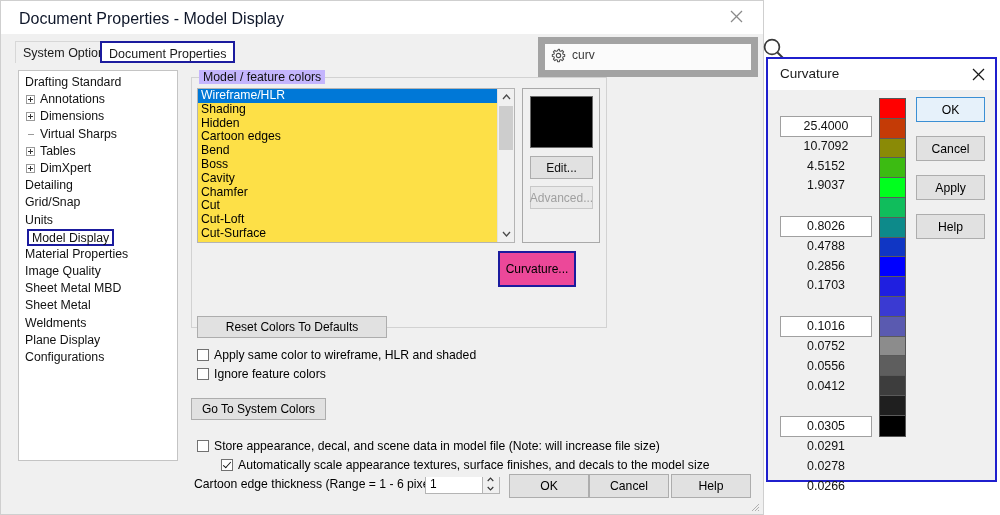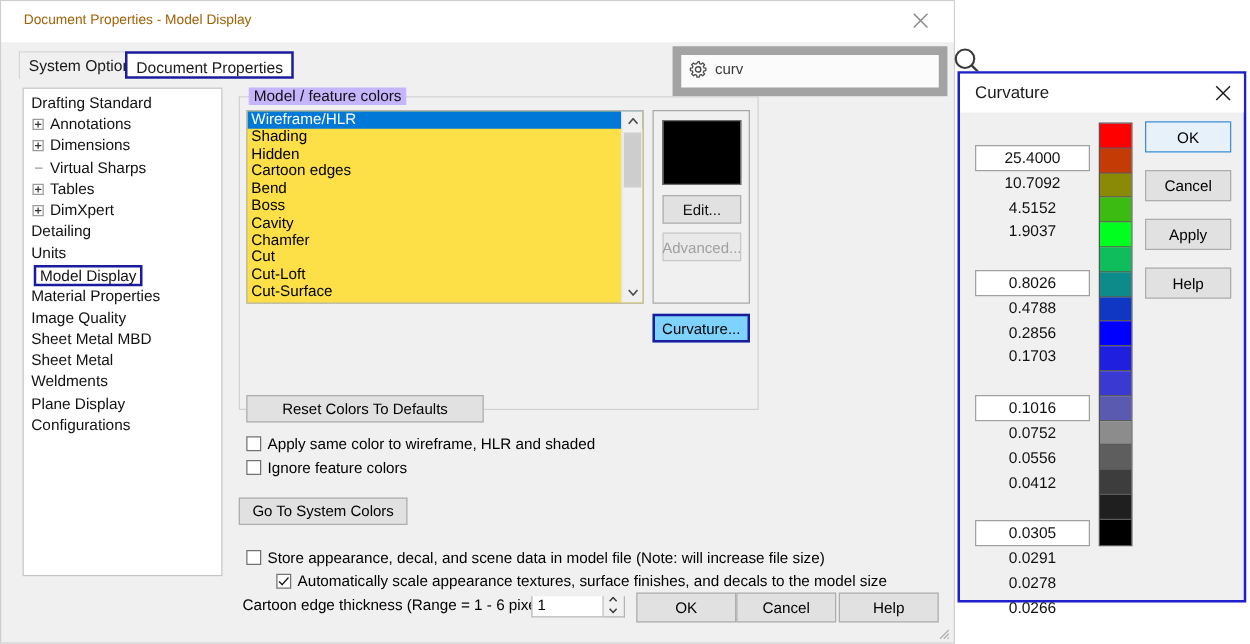--- a/index.html
+++ b/index.html
@@ -29,22 +29,22 @@
   }
   #titlebar {
     position: absolute;
     left: 0; top: 0; right: 0;
     height: 33px;
     background: #ffffff;
   }
   #window-title {
     position: absolute;
     left: 18px; top: 9px;
-    font-size: 11px;
-    color: #a16207;
+    font-size: 16px;
+    color: #0f172a;
     white-space: nowrap;
   }
   #close-btn {
     position: absolute;
     right: 4px; top: 0;
     width: 45px; height: 30px;
     display: flex; align-items: center; justify-content: center;
     cursor: default;
   }
   #close-btn svg { display:block; }
@@ -257,23 +257,23 @@
     font-size: 12px;
     display: flex; align-items: center; justify-content: center;
     color: #111;
     cursor: default;
   }
   #btn-edit { top: 67px; }
   #btn-advanced { top: 97px; color: #a0a0a0; background: #e9e9e9; border-color: #c8c8c8; }
 
   #btn-curvature {
     position: absolute;
-    left: 521px; top: 186px;
-    width: 78px; height: 23px;
-    background: #7dd3fc;
+    left: 497px; top: 186px;
+    width: 78px; height: 36px;
+    background: #ec4899;
     border: 2px solid #1b1b9e;
     box-sizing: border-box;
     font-size: 12px;
     display: flex; align-items: center; justify-content: center;
     cursor: default;
   }
 
   #btn-reset {
     position: absolute;
     left: 196px; top: 251px;
@@ -508,20 +508,21 @@
   <div id="dlg-body">
 
     <div id="tree">
         <div class="tree-item"><span>Drafting Standard</span></div>
         <div class="tree-item indent"><span class="tree-exp"></span><span>Annotations</span></div>
         <div class="tree-item indent"><span class="tree-exp"></span><span>Dimensions</span></div>
         <div class="tree-item indent"><span class="tree-dash"></span><span>Virtual Sharps</span></div>
         <div class="tree-item indent"><span class="tree-exp"></span><span>Tables</span></div>
         <div class="tree-item indent"><span class="tree-exp"></span><span>DimXpert</span></div>
         <div class="tree-item"><span>Detailing</span></div>
+        <div class="tree-item"><span>Grid/Snap</span></div>
         <div class="tree-item"><span>Units</span></div>
         <div class="tree-item"><span class="tree-item selected" style="padding: 0px 3px;">Model Display</span></div>
         <div class="tree-item"><span>Material Properties</span></div>
         <div class="tree-item"><span>Image Quality</span></div>
         <div class="tree-item"><span>Sheet Metal MBD</span></div>
         <div class="tree-item"><span>Sheet Metal</span></div>
         <div class="tree-item"><span>Weldments</span></div>
         <div class="tree-item"><span>Plane Display</span></div>
         <div class="tree-item"><span>Configurations</span></div>
       </div>

